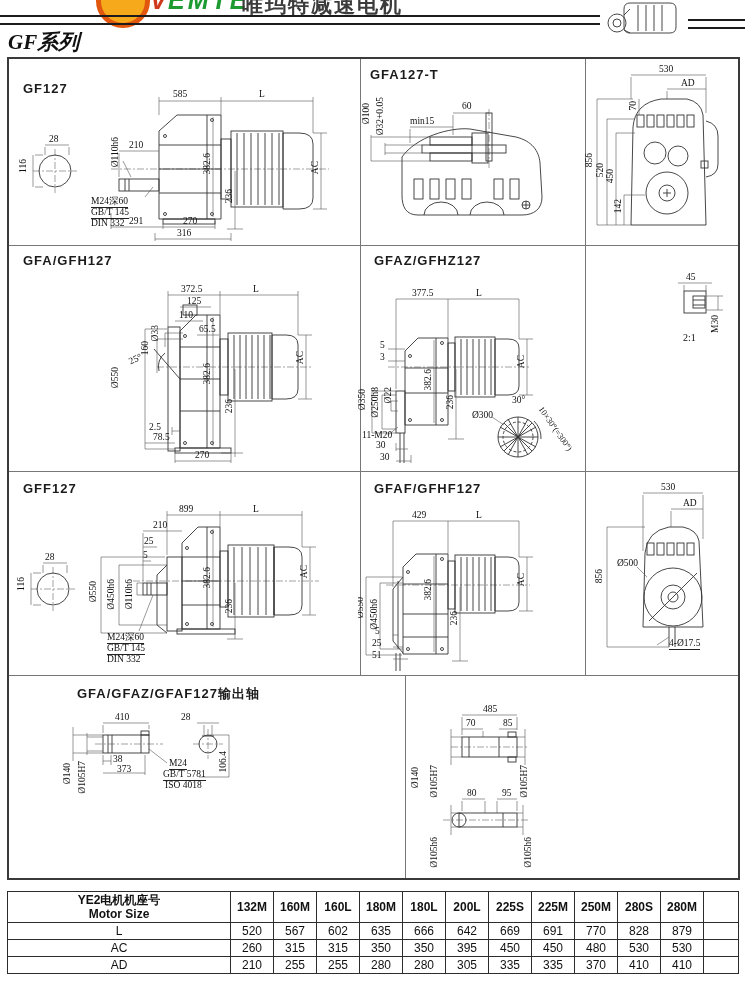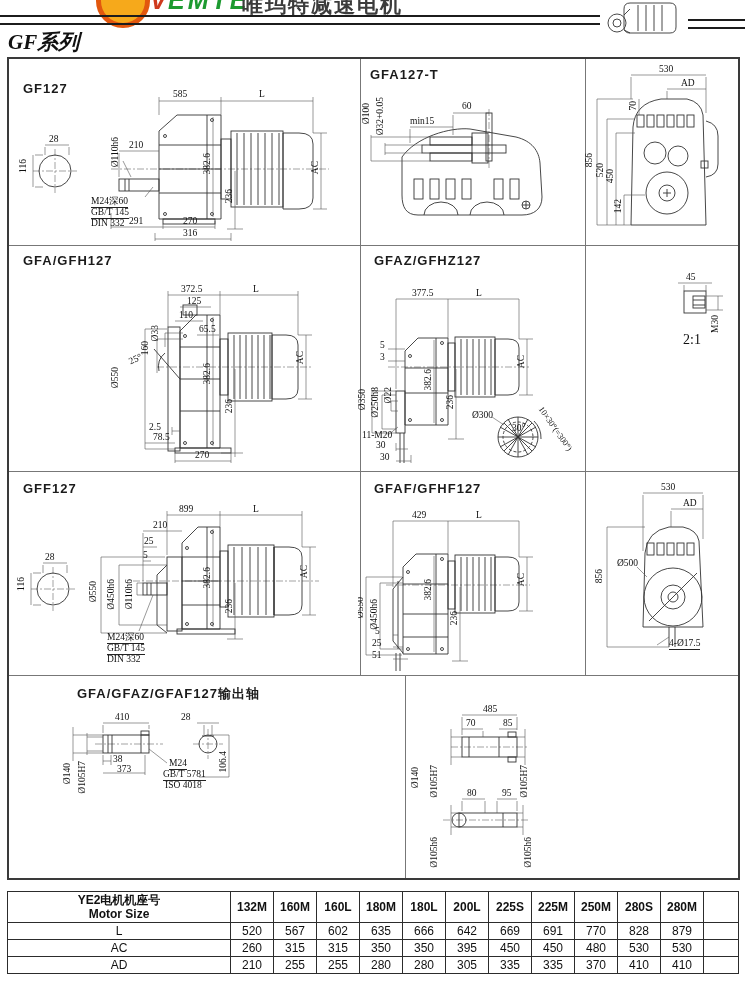--- a/index.html
+++ b/index.html
@@ -152,21 +152,21 @@
     <span class="vlb" style="left:104px;top:80px;">Ø110h6</span>
     <span class="lb" style="left:122px;top:84px;">210</span>
     <span class="vlb" style="left:196px;top:96px;">382.6</span>
     <span class="vlb" style="left:304px;top:104px;">AC</span>
     <span class="vlb" style="left:218px;top:132px;">236</span>
     <span class="lb note" style="left:84px;top:140px;">M24深60</span>
     <span class="lb note" style="left:84px;top:151px;">GB/T 145</span>
     <span class="lb" style="left:84px;top:162px;">DIN 332</span>
     <span class="lb" style="left:122px;top:160px;">291</span>
     <span class="lb" style="left:176px;top:160px;">270</span>
-    <span class="lb" style="left:176px;top:172px;">316</span>
+    <span class="lb" style="left:170px;top:172px;">316</span>
   </div>
 
   <div class="pnl" style="left:358px;top:57px;width:225px;height:186px;">
     <svg class="dwg" width="225" height="186" viewBox="0 0 225 186">
       <defs>
           <pattern id="hx2" patternUnits="userSpaceOnUse" width="4" height="4">
         <path d="M0,4 L4,0" stroke="#444" stroke-width=".5"></path>
           </pattern>
         </defs>
       <g class="cl">
@@ -411,21 +411,21 @@
     <span class="vlb" style="left:0px;top:146px;">Ø350</span>
     <span class="vlb" style="left:13px;top:144px;">Ø250h8</span>
     <span class="vlb" style="left:26px;top:144px;">Ø22</span>
     <span class="vlb" style="left:66px;top:126px;">382.6</span>
     <span class="vlb" style="left:159px;top:112px;">AC</span>
     <span class="vlb" style="left:88px;top:152px;">236</span>
     <span class="lb" style="left:4px;top:188px;">11-M20</span>
     <span class="lb" style="left:18px;top:198px;">30</span>
     <span class="lb" style="left:22px;top:210px;">30</span>
     <span class="lb" style="left:114px;top:168px;">Ø300</span>
-    <span class="lb" style="left:154px;top:153px;margin-top:28px;">30°</span>
+    <span class="lb" style="left:154px;top:153px;">30°</span>
     <span class="lb" style="left:186px;top:162px;transform:rotate(55deg);transform-origin:left top;font-size:8.5px;">10×30°(=300°)</span>
   </div>
 
   <div class="pnl" style="left:583px;top:243px;width:155px;height:226px;">
     <svg class="dwg" width="155" height="226" viewBox="0 0 155 226">
       <defs>
           <pattern id="hx3" patternUnits="userSpaceOnUse" width="4" height="4">
         <path d="M0,4 L4,0" stroke="#444" stroke-width=".5"></path>
           </pattern>
         </defs>
@@ -439,21 +439,21 @@
         <line x1="95" y1="40" x2="129" y2="40"></line>
         <line x1="101" y1="42" x2="101" y2="48"></line>
           <line x1="123" y1="42" x2="123" y2="48"></line>
         <line x1="123" y1="53" x2="140" y2="53"></line>
           <line x1="123" y1="67" x2="140" y2="67"></line>
         <line x1="135" y1="53" x2="135" y2="67"></line>
       </g>
     </svg>
     <span class="lb" style="left:103px;top:30px;">45</span>
     <span class="vlb" style="left:128px;top:72px;">M30</span>
-    <span class="lb" style="left:100px;top:90px;font-size:14px;">2:1</span>
+    <span class="lb" style="left:100px;top:90px;font-size:10px;">2:1</span>
   </div>
 
   <div class="pnl" style="left:7px;top:469px;width:351px;height:204px;">
     <svg class="dwg" width="351" height="204" viewBox="0 0 351 204">
       <defs>
           <pattern id="hx4" patternUnits="userSpaceOnUse" width="4" height="4">
         <path d="M0,4 L4,0" stroke="#444" stroke-width=".5"></path>
           </pattern>
         </defs>
       <g class="cl">

